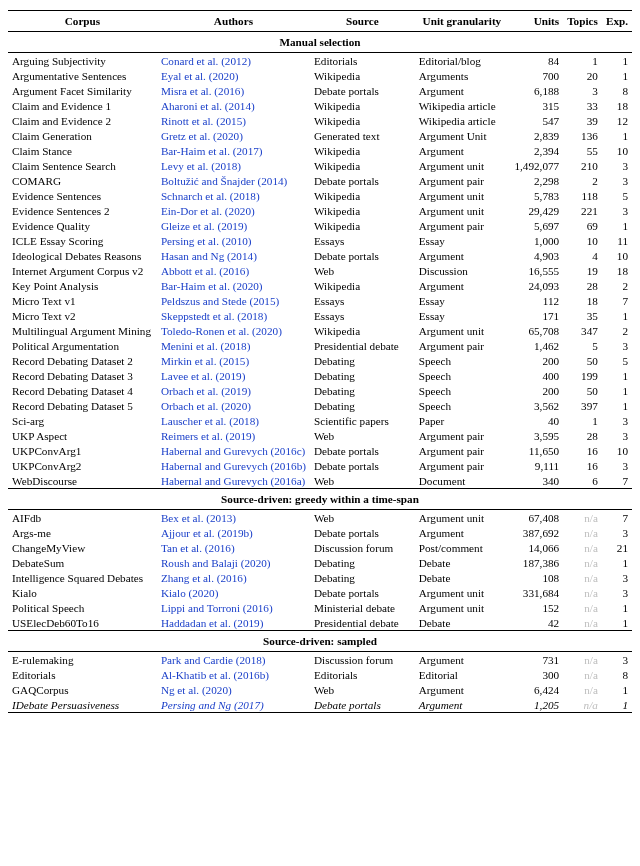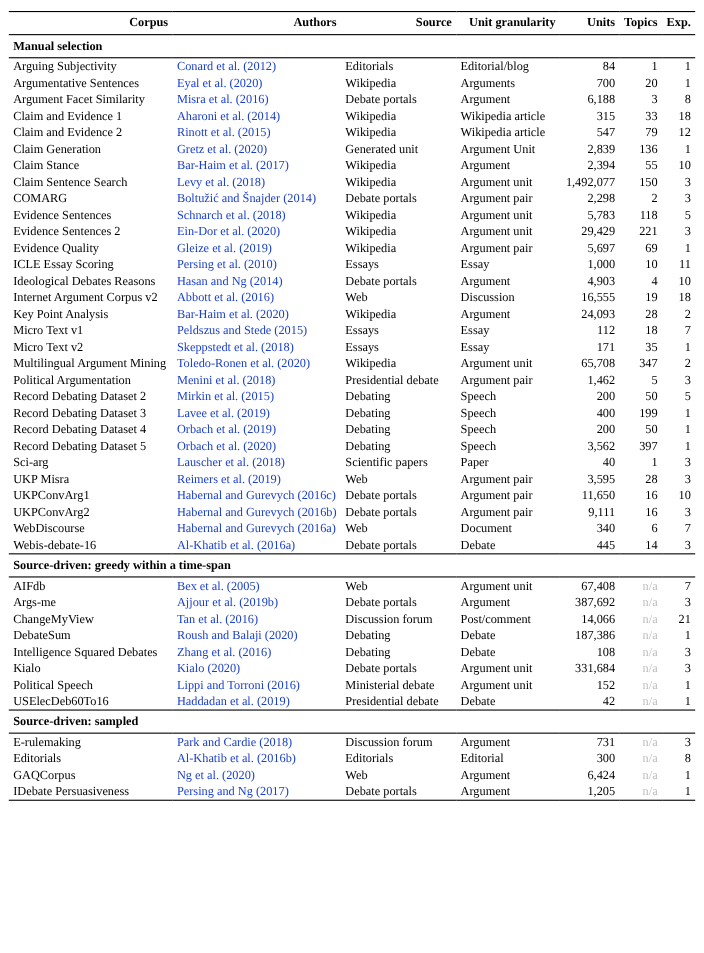--- a/index.html
+++ b/index.html
@@ -10,49 +10,50 @@
     background: #fff;
     color: #000;
     width: 640px;
     box-sizing: border-box;
   }
   table {
     border-collapse: collapse;
     width: 100%;
   }
   th {
-    text-align: right;
+    text-align: center;
     font-weight: bold;
     padding: 4px 4px;
     border-top: 1.2px solid #000;
     border-bottom: 0.8px solid #000;
   }
   th.num, td.num {
     text-align: right;
   }
   td {
     padding: 1.5px 4px;
     vertical-align: top;
     white-space: nowrap;
   }
   .section-row td {
-    text-align: left;
+    text-align: center;
     font-weight: bold;
     border-top: 0.8px solid #000;
     border-bottom: 0.8px solid #000;
     padding: 4px 4px;
   }
   .author-link {
     color: #1a3fc9;
   }
   .na {
     color: #bdbdbd;
   }
   .bottom-rule td {
     border-bottom: 1.2px solid #000;
+    font-style: italic;
   }
   col.c-corpus { width: 150px; }
   col.c-authors { width: 150px; }
   col.c-source { width: 112px; }
   col.c-gran { width: 100px; }
   col.c-units { width: 55px; }
   col.c-topics { width: 36px; }
   col.c-exp { width: 29px; }
 </style>
 </head>
@@ -118,48 +119,48 @@
         <td class="num">315</td>
         <td class="num">33</td>
         <td class="num">18</td>
       </tr>
       <tr>
         <td>Claim and Evidence 2</td>
         <td><span class="author-link">Rinott et al. (2015)</span></td>
         <td>Wikipedia</td>
         <td>Wikipedia article</td>
         <td class="num">547</td>
-        <td class="num">79</td>
+        <td class="num">39</td>
         <td class="num">12</td>
       </tr>
       <tr>
         <td>Claim Generation</td>
         <td><span class="author-link">Gretz et al. (2020)</span></td>
-        <td>Generated unit</td>
+        <td>Generated text</td>
         <td>Argument Unit</td>
         <td class="num">2,839</td>
         <td class="num">136</td>
         <td class="num">1</td>
       </tr>
       <tr>
         <td>Claim Stance</td>
         <td><span class="author-link">Bar-Haim et al. (2017)</span></td>
         <td>Wikipedia</td>
         <td>Argument</td>
         <td class="num">2,394</td>
         <td class="num">55</td>
         <td class="num">10</td>
       </tr>
       <tr>
         <td>Claim Sentence Search</td>
         <td><span class="author-link">Levy et al. (2018)</span></td>
         <td>Wikipedia</td>
         <td>Argument unit</td>
         <td class="num">1,492,077</td>
-        <td class="num">150</td>
+        <td class="num">210</td>
         <td class="num">3</td>
       </tr>
       <tr>
         <td>COMARG</td>
         <td><span class="author-link">Boltužić and Šnajder (2014)</span></td>
         <td>Debate portals</td>
         <td>Argument pair</td>
         <td class="num">2,298</td>
         <td class="num">2</td>
         <td class="num">3</td>
@@ -302,21 +303,21 @@
       <tr>
         <td>Sci-arg</td>
         <td><span class="author-link">Lauscher et al. (2018)</span></td>
         <td>Scientific papers</td>
         <td>Paper</td>
         <td class="num">40</td>
         <td class="num">1</td>
         <td class="num">3</td>
       </tr>
       <tr>
-        <td>UKP Misra</td>
+        <td>UKP Aspect</td>
         <td><span class="author-link">Reimers et al. (2019)</span></td>
         <td>Web</td>
         <td>Argument pair</td>
         <td class="num">3,595</td>
         <td class="num">28</td>
         <td class="num">3</td>
       </tr>
       <tr>
         <td>UKPConvArg1</td>
         <td><span class="author-link">Habernal and Gurevych (2016c)</span></td>
@@ -337,35 +338,26 @@
       </tr>
       <tr>
         <td>WebDiscourse</td>
         <td><span class="author-link">Habernal and Gurevych (2016a)</span></td>
         <td>Web</td>
         <td>Document</td>
         <td class="num">340</td>
         <td class="num">6</td>
         <td class="num">7</td>
       </tr>
-      <tr>
-        <td>Webis-debate-16</td>
-        <td><span class="author-link">Al-Khatib et al. (2016a)</span></td>
-        <td>Debate portals</td>
-        <td>Debate</td>
-        <td class="num">445</td>
-        <td class="num">14</td>
-        <td class="num">3</td>
-      </tr>
       <tr class="section-row">
         <td colspan="7">Source-driven: greedy within a time-span</td>
       </tr>
       <tr>
         <td>AIFdb</td>
-        <td><span class="author-link">Bex et al. (2005)</span></td>
+        <td><span class="author-link">Bex et al. (2013)</span></td>
         <td>Web</td>
         <td>Argument unit</td>
         <td class="num">67,408</td>
         <td class="num na">n/a</td>
         <td class="num">7</td>
       </tr>
       <tr>
         <td>Args-me</td>
         <td><span class="author-link">Ajjour et al. (2019b)</span></td>
         <td>Debate portals</td>

